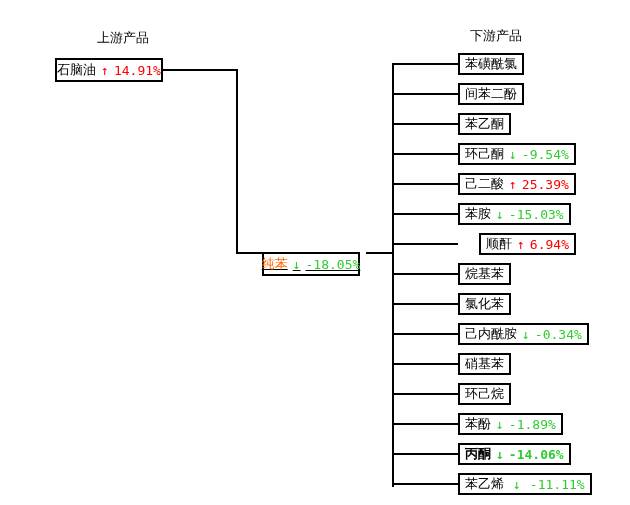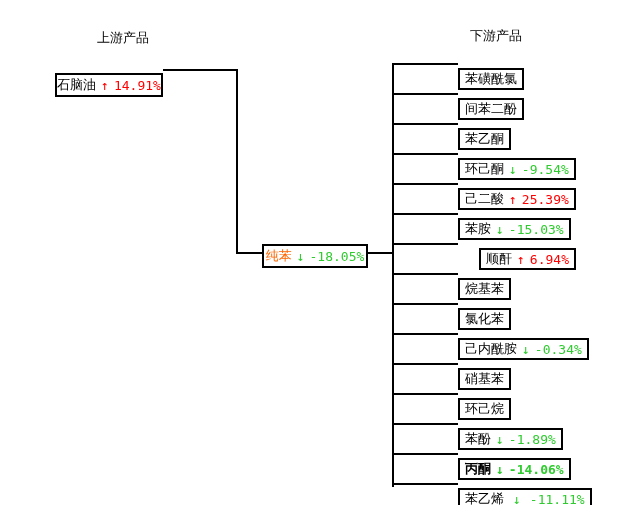--- a/index.html
+++ b/index.html
@@ -8,21 +8,21 @@
     font-family:"DejaVu Sans",sans-serif;color:#000;
   }
   .title{position:absolute;left:100px;top:8px;font-size:13px;color:var(--c-title);white-space:nowrap;}
   .col-label{position:absolute;font-size:13px;color:#000;white-space:nowrap;}
   .col-label.up-l{left:97px;top:29px;}
   .col-label.dn-l{left:470px;top:27px;}
   .line{position:absolute;background:var(--c-line);}
   .node{
     position:absolute;background:#fff;border:2px solid #000;box-sizing:border-box;
     display:inline-flex;align-items:center;gap:5px;white-space:nowrap;
-    font-size:13px;height:22px;padding:0 5px;margin-top:15px;
+    font-size:13px;height:22px;padding:0 5px;
   }
   .node.fixed{justify-content:center;height:24px;padding:0;}
   .num{font-family:"DejaVu Sans Mono",monospace;font-size:13px;letter-spacing:0;}
   .up{color:var(--c-up);}
   .down{color:var(--c-down);}
   .core-name{color:var(--c-core);}
 </style>
 </head>
 <body>
 
@@ -36,21 +36,21 @@
   <div class="line" style="left:236px;top:252px;width:28px;height:2px;"></div>
   <div class="line" style="left:366px;top:252px;width:28px;height:2px;"></div>
   <div class="line" style="left:392px;top:63px;width:2px;height:424px;"></div>
 
   <div class="node fixed" style="left:55px;top:58px;width:108px;">
     <span>石脑油</span>
     <span class="num up">↑</span>
     <span class="num up">14.91%</span>
   </div>
 
-  <div class="node fixed" style="left:262px;top:229px;width:106px;">
+  <div class="node fixed" style="left:262px;top:252px;width:98px;text-decoration:underline;">
     <span class="core-name">纯苯</span>
     <span class="num down">↓</span>
     <span class="num down">-18.05%</span>
   </div>
 
   <div id="downstream">
       <div class="line" style="left: 394px; top: 63px; width: 64px; height: 2px;"></div>
       <div class="node" style="left: 458px; top: 53px;">
         <span>苯磺酰氯</span>
       </div>

